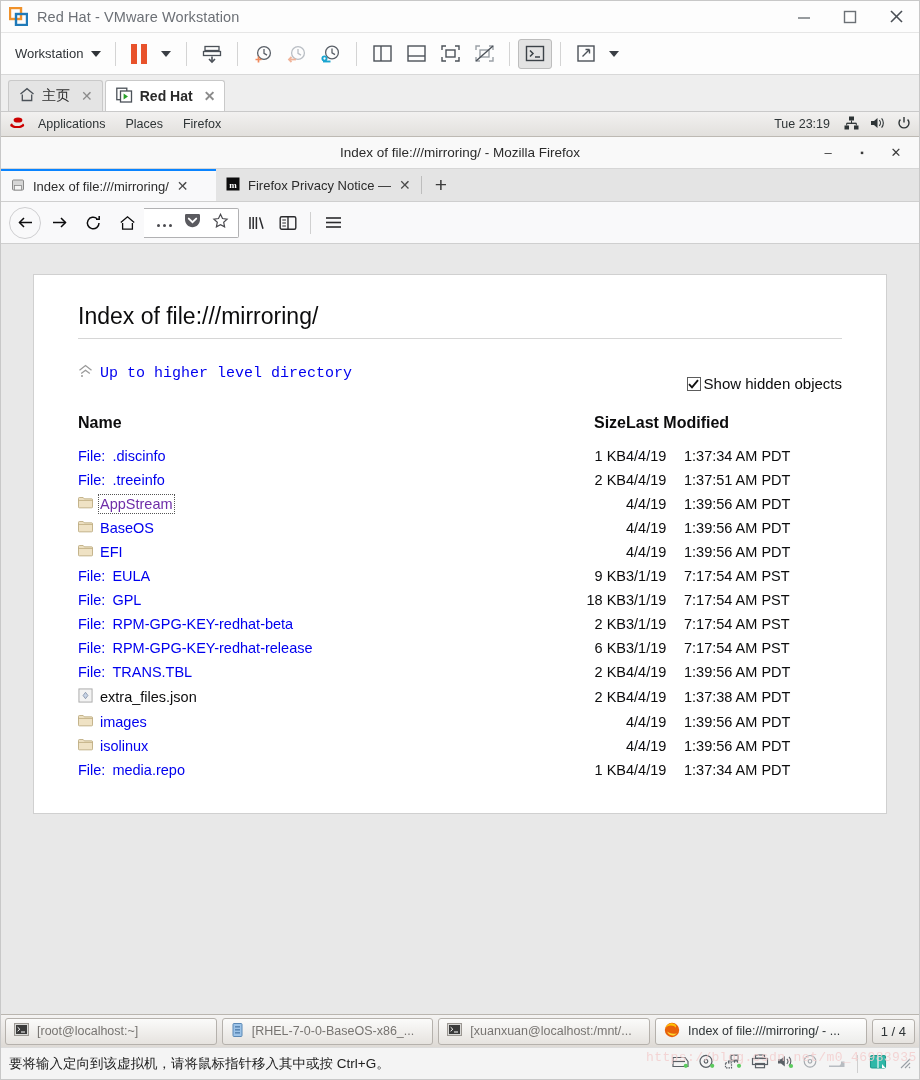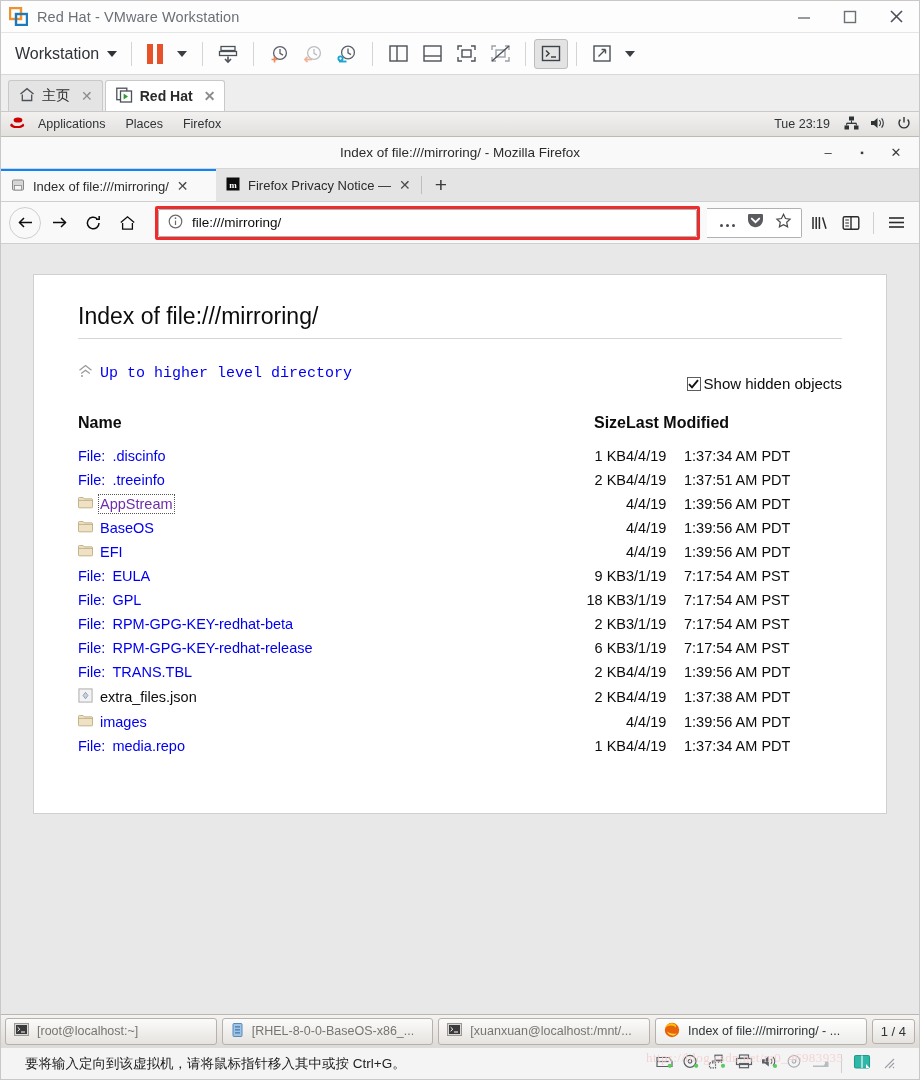--- a/index.html
+++ b/index.html
@@ -47,21 +47,21 @@
     height: 42px; background: #fdfdfd;
     display: flex; align-items: center;
     padding: 0 6px;
     border-bottom: 1px solid #d8d8d8;
     flex: none;
   }
   .tb-item {
     display: flex; align-items: center; justify-content: center;
     height: 32px; border-radius: 2px;
   }
-  .tb-text { font-size: 16px; color: #2f3337; padding: 0 6px 0 8px; }
+  .tb-text { font-size: 13px; color: #2f3337; padding: 0 6px 0 8px; }
   .caret {
     width: 0; height: 0;
     border-left: 5px solid transparent; border-right: 5px solid transparent;
     border-top: 6px solid #3a3f45; margin: 0 7px;
   }
   .tb-sep { width: 1px; height: 24px; background: #d4d4d4; margin: 0 8px; }
   .tb-icon { width: 34px; height: 30px; display:flex; align-items:center; justify-content:center; }
   .tb-icon.active { background:#e3e3e3; border:1px solid #bdbdbd; border-radius:3px; }
   .pausebars { display: flex; gap: 4px; margin-left: 8px;}
   .pausebars i { display:block; width: 6px; height: 20px; background: #e8522b; }
@@ -235,31 +235,31 @@
     display:flex;align-items:center;justify-content:center;
     font-size:13px; color:#2e3436;
     border:1px solid #b5b1ac; border-radius:3px;
     background: linear-gradient(to bottom,#fbfbfa,#e6e3df);
     padding: 0 8px;
   }
 
   
   .vm-statusbar {
     height: 32px; flex:none; background:#f4f4f4;
-    display:flex; align-items:center; padding: 0 24px;
+    display:flex; align-items:center; padding: 0 8px;
     border-top: 1px solid #dcdcdc; position:relative;
   }
   .vm-status-text { font-size: 13.5px; color:#202020; }
   .vm-status-icons { margin-left:auto; display:flex; align-items:center; gap:8px; }
   .vm-status-icons .sep { width:1px;height:18px;background:#cfcfcf;margin:0 3px;}
   .watermark {
     position:absolute; left: 645px; top: 2px;
     font-size: 13px; color: #f3cfcf; opacity:.85;
     letter-spacing: .4px; pointer-events:none; white-space:nowrap;
-    font-family: Liberation Serif, serif;
+    font-family: Liberation Mono, monospace;
   }
 </style>
 </head>
 <body>
 
 <div id="vmware-window">
 
   <div class="vm-titlebar">
     <span class="vmlogo">
       <svg width="19" height="19" viewBox="0 0 19 19">
@@ -516,32 +516,20 @@
               <path d="M14.2 1v3.2h-3.2"></path>
           </svg>
         </span>
         <span class="nav-btn">
           <svg width="17" height="16" viewBox="0 0 17 16" fill="none" stroke="#0c0c0d" stroke-width="1.3">
             <path d="M1.8 7.6L8.5 1.8l6.7 5.8"></path>
               <path d="M3.6 8v6.2h9.8V8"></path>
           </svg>
         </span>
 
-        <span class="urlbar-wrap">
-          <span class="urlbar">
-            <span>
-              <svg width="15" height="15" viewBox="0 0 15 15" fill="none" stroke="#6a6a6c" stroke-width="1.2">
-                <circle cx="7.5" cy="7.5" r="6.3"></circle>
-                  <line x1="7.5" y1="6.6" x2="7.5" y2="11"></line>
-                  <circle cx="7.5" cy="4.2" r=".85" fill="#6a6a6c" stroke="none"></circle>
-              </svg>
-            </span>
-            <span title="Search or enter address">file:///mirroring/</span>
-          </span>
-        </span>
 
         <span class="urlbar-right">
           <span>
             <svg width="17" height="5" viewBox="0 0 17 5" fill="#4a4a4f">
               <circle cx="2.5" cy="2.5" r="1.5"></circle>
                 <circle cx="8.5" cy="2.5" r="1.5"></circle>
                 <circle cx="14.5" cy="2.5" r="1.5"></circle>
             </svg>
           </span>
           <span>
@@ -721,20 +709,31 @@
                           <path d="M0.5 2.2A1 1 0 011.5 1.2h4l1.2 1.4h8A1 1 0 0115.5 3.6v7.6a1 1 0 01-1 1h-13a1 1 0 01-1-1z" fill="#efe2c4" stroke="#b9a77a" stroke-width="0.9"></path>
                           <path d="M0.6 4.3h14.8" stroke="#b9a77a" stroke-width="0.8" fill="none"></path>
                         </svg></span>
                       <span class="txt">images</span>
                     </span></td>
                   <td class="c-size"></td>
                   <td class="c-mod"><span class="dt">4/4/19</span><span>1:39:56 AM PDT</span></td>
                 </tr>
                 <tr>
                   <td class="c-name"><span class="nm">
+                      <span><svg class="ico-folder" viewBox="0 0 16 13">
+                          <path d="M0.5 2.2A1 1 0 011.5 1.2h4l1.2 1.4h8A1 1 0 0115.5 3.6v7.6a1 1 0 01-1 1h-13a1 1 0 01-1-1z" fill="#efe2c4" stroke="#b9a77a" stroke-width="0.9"></path>
+                          <path d="M0.6 4.3h14.8" stroke="#b9a77a" stroke-width="0.8" fill="none"></path>
+                        </svg></span>
+                      <span class="txt">isolinux</span>
+                    </span></td>
+                  <td class="c-size"></td>
+                  <td class="c-mod"><span class="dt">4/4/19</span><span>1:39:56 AM PDT</span></td>
+                </tr>
+                <tr>
+                  <td class="c-name"><span class="nm">
                       <span class="pfx">File:</span>
                       <span class="txt">media.repo</span>
                     </span></td>
                   <td class="c-size">1 KB</td>
                   <td class="c-mod"><span class="dt">4/4/19</span><span>1:37:34 AM PDT</span></td>
                 </tr>
               </tbody>
           </table>
         </div>
       </div>
@@ -753,21 +752,21 @@
       </div>
       <div class="task-btn">
         <span>
           <svg width="13" height="14" viewBox="0 0 13 14">
             <rect x="2" y="0.5" width="9" height="13" rx="1" fill="#9cc3e8" stroke="#5b88b5"></rect>
             <rect x="4" y="3" width="5" height="1.6" fill="#5b88b5"></rect>
             <rect x="4" y="6" width="5" height="1.6" fill="#5b88b5"></rect>
             <rect x="4" y="9" width="5" height="1.6" fill="#5b88b5"></rect>
           </svg>
         </span>
-        <span class="tlabel">[RHEL-8-0-0-BaseOS-x86_...</span>
+        <span class="tlabel">[RHEL-7-0-0-BaseOS-x86_...</span>
       </div>
       <div class="task-btn">
         <span>
           <svg width="15" height="13" viewBox="0 0 15 13">
             <rect x="0.5" y="0.5" width="14" height="12" fill="#d9d9d7" stroke="#9b9792"></rect>
             <rect x="2" y="2" width="11" height="9" fill="#3b3b3b"></rect>
             <path d="M3.6 4.2l2.2 2-2.2 2M7 9h4" stroke="#fff" stroke-width="1" fill="none"></path>
           </svg>
         </span>
         <span class="tlabel">[xuanxuan@localhost:/mnt/...</span>

